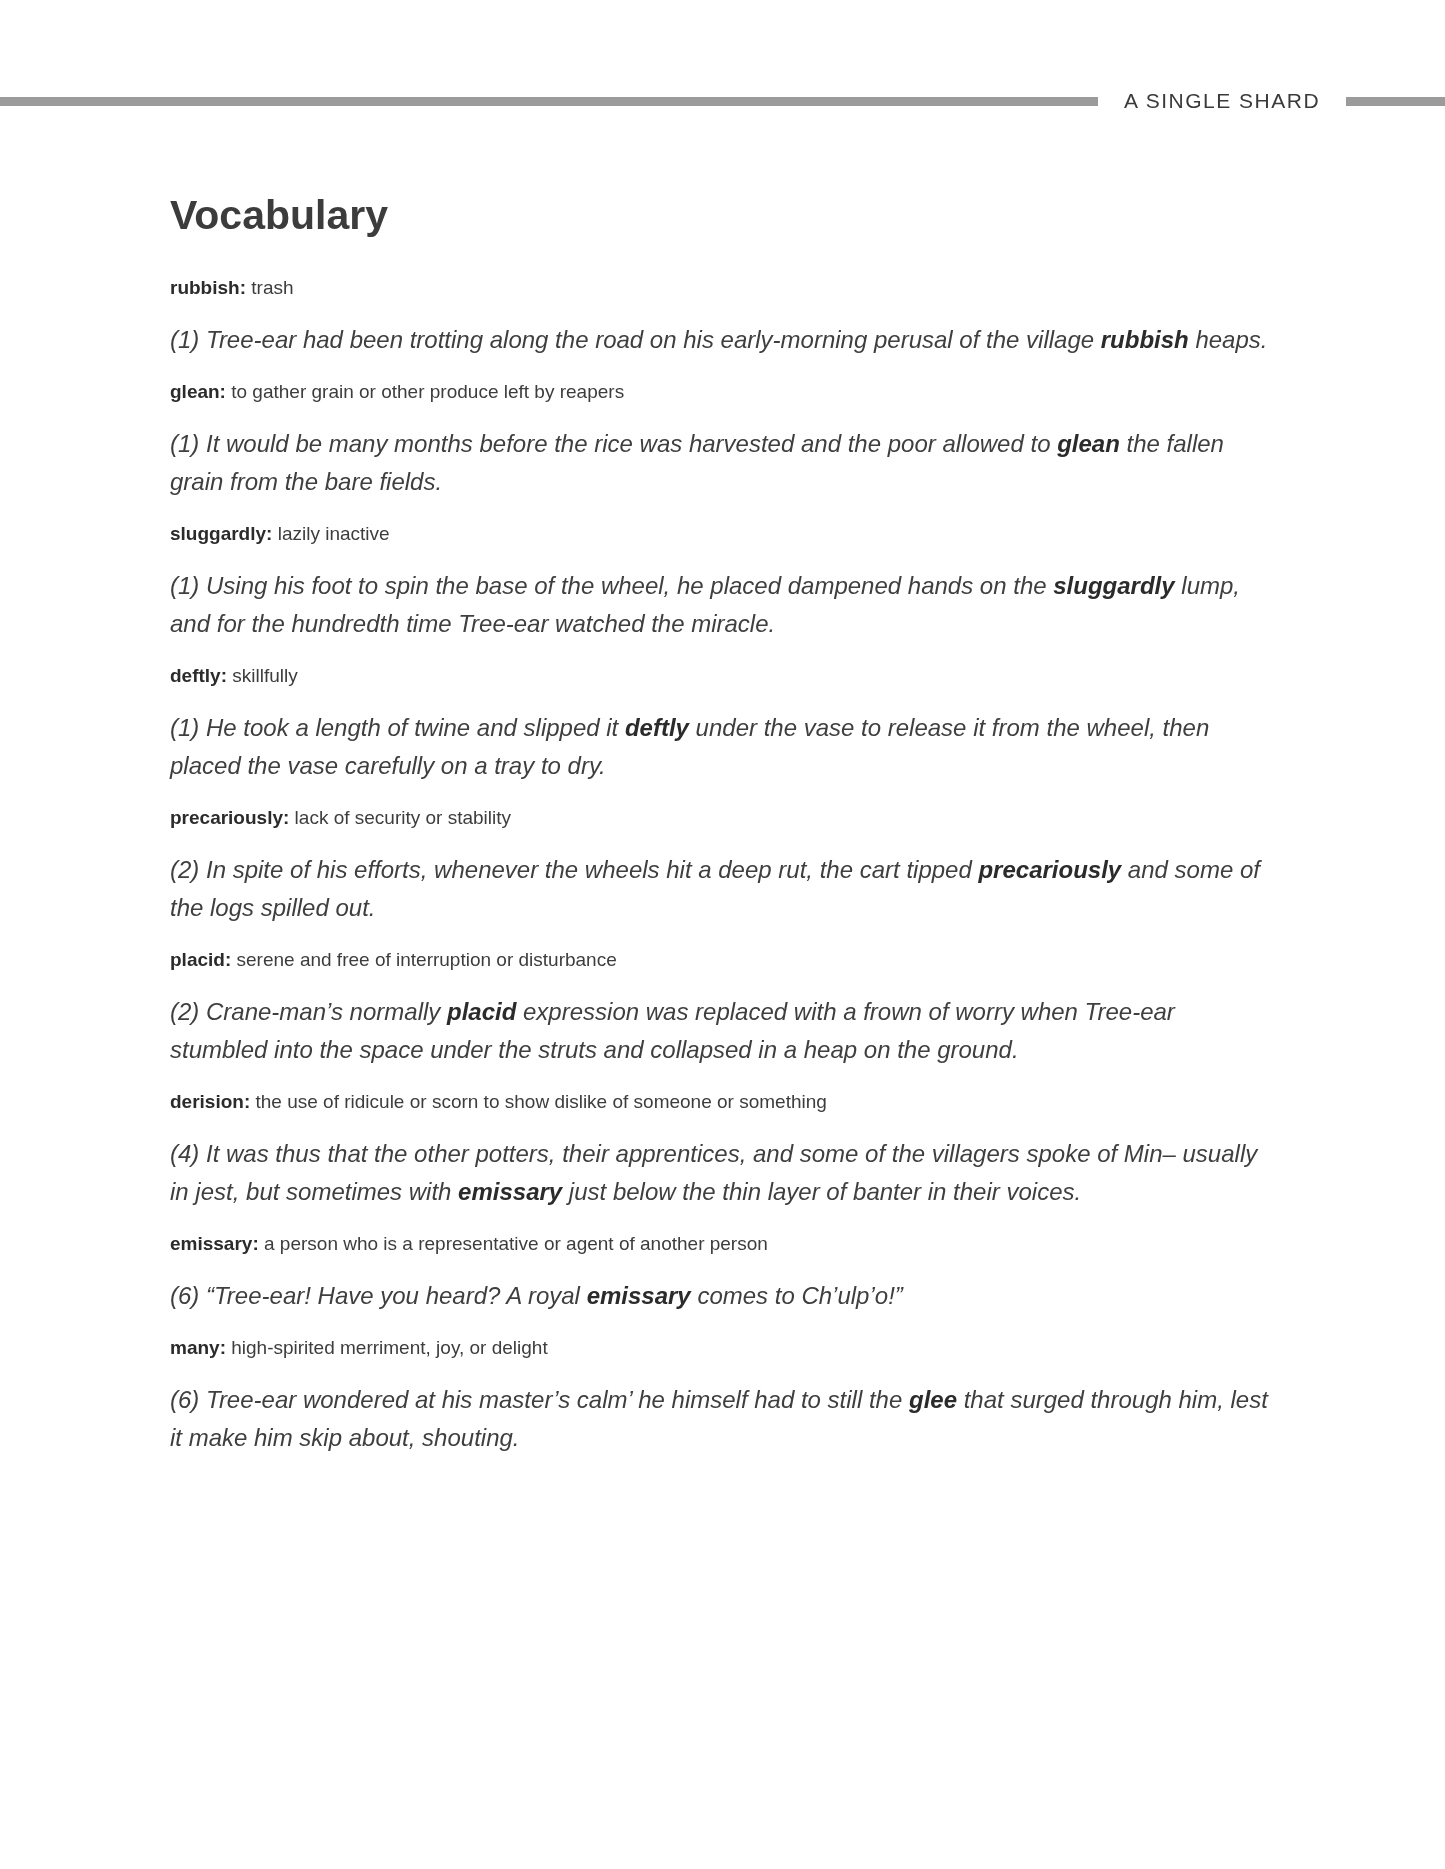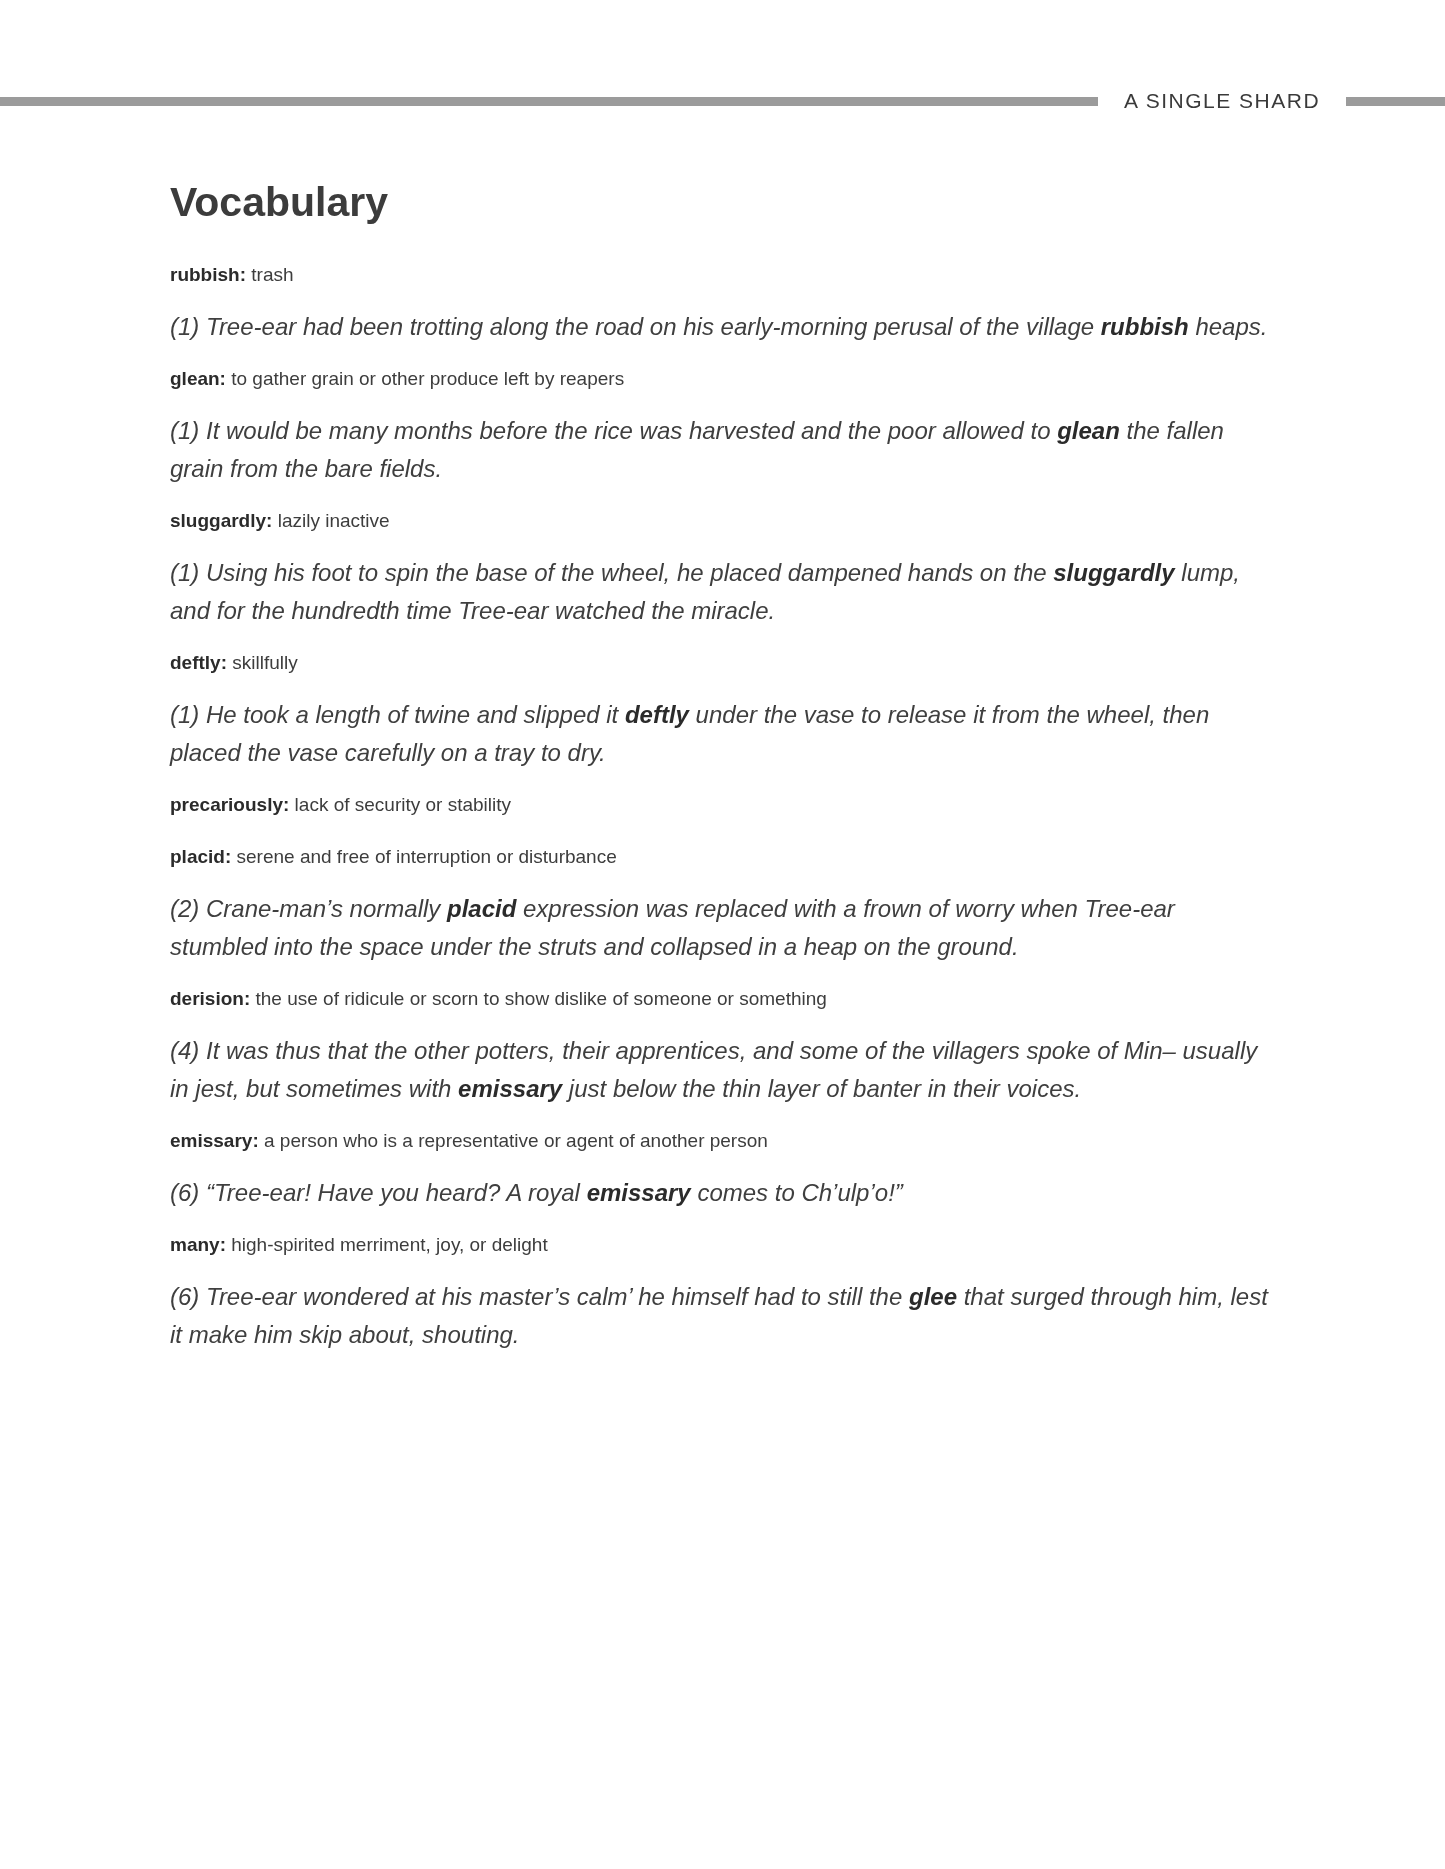--- a/index.html
+++ b/index.html
@@ -41,21 +41,21 @@
     white-space: nowrap;
   }
   
   .content {
     position: absolute;
     left: 170px;
     top: 178px;
     width: 1100px;
   }
   .doc-title {
-    margin: 0 0 30px 0;
+    margin: 13px 0 30px 0;
     font-size: 41px;
     line-height: 48px;
     font-weight: bold;
     color: #3c3c3c;
   }
   .term-line {
     margin: 0 0 14px 0;
     font-size: 19px;
     line-height: 38px;
     color: #3d3d3d;
@@ -112,20 +112,21 @@
         <div class="entry">
           <p class="term-line"><strong>sluggardly:</strong> lazily inactive</p>
           <p class="example"><span>(1) Using his foot to spin the base of the wheel, he placed dampened hands on the </span><strong>sluggardly</strong><span> lump, and for the hundredth time Tree-ear watched the miracle.</span></p>
         </div>
         <div class="entry">
           <p class="term-line"><strong>deftly:</strong> skillfully</p>
           <p class="example"><span>(1) He took a length of twine and slipped it </span><strong>deftly</strong><span> under the vase to release it from the wheel, then placed the vase carefully on a tray to dry.</span></p>
         </div>
         <div class="entry">
           <p class="term-line"><strong>precariously:</strong> lack of security or stability</p>
+          <p class="example"><span>(2) In spite of his efforts, whenever the wheels hit a deep rut, the cart tipped </span><strong>precariously</strong><span> and some of the logs spilled out.</span></p>
         </div>
         <div class="entry">
           <p class="term-line"><strong>placid:</strong> serene and free of interruption or disturbance</p>
           <p class="example"><span>(2) Crane-man’s normally </span><strong>placid</strong><span> expression was replaced with a frown of worry when Tree-ear stumbled into the space under the struts and collapsed in a heap on the ground.</span></p>
         </div>
         <div class="entry">
           <p class="term-line"><strong>derision:</strong> the use of ridicule or scorn to show dislike of someone or something</p>
           <p class="example"><span>(4) It was thus that the other potters, their apprentices, and some of the villagers spoke of Min– usually in jest, but sometimes with </span><strong>emissary</strong><span> just below the thin layer of banter in their voices.</span></p>
         </div>
         <div class="entry">

